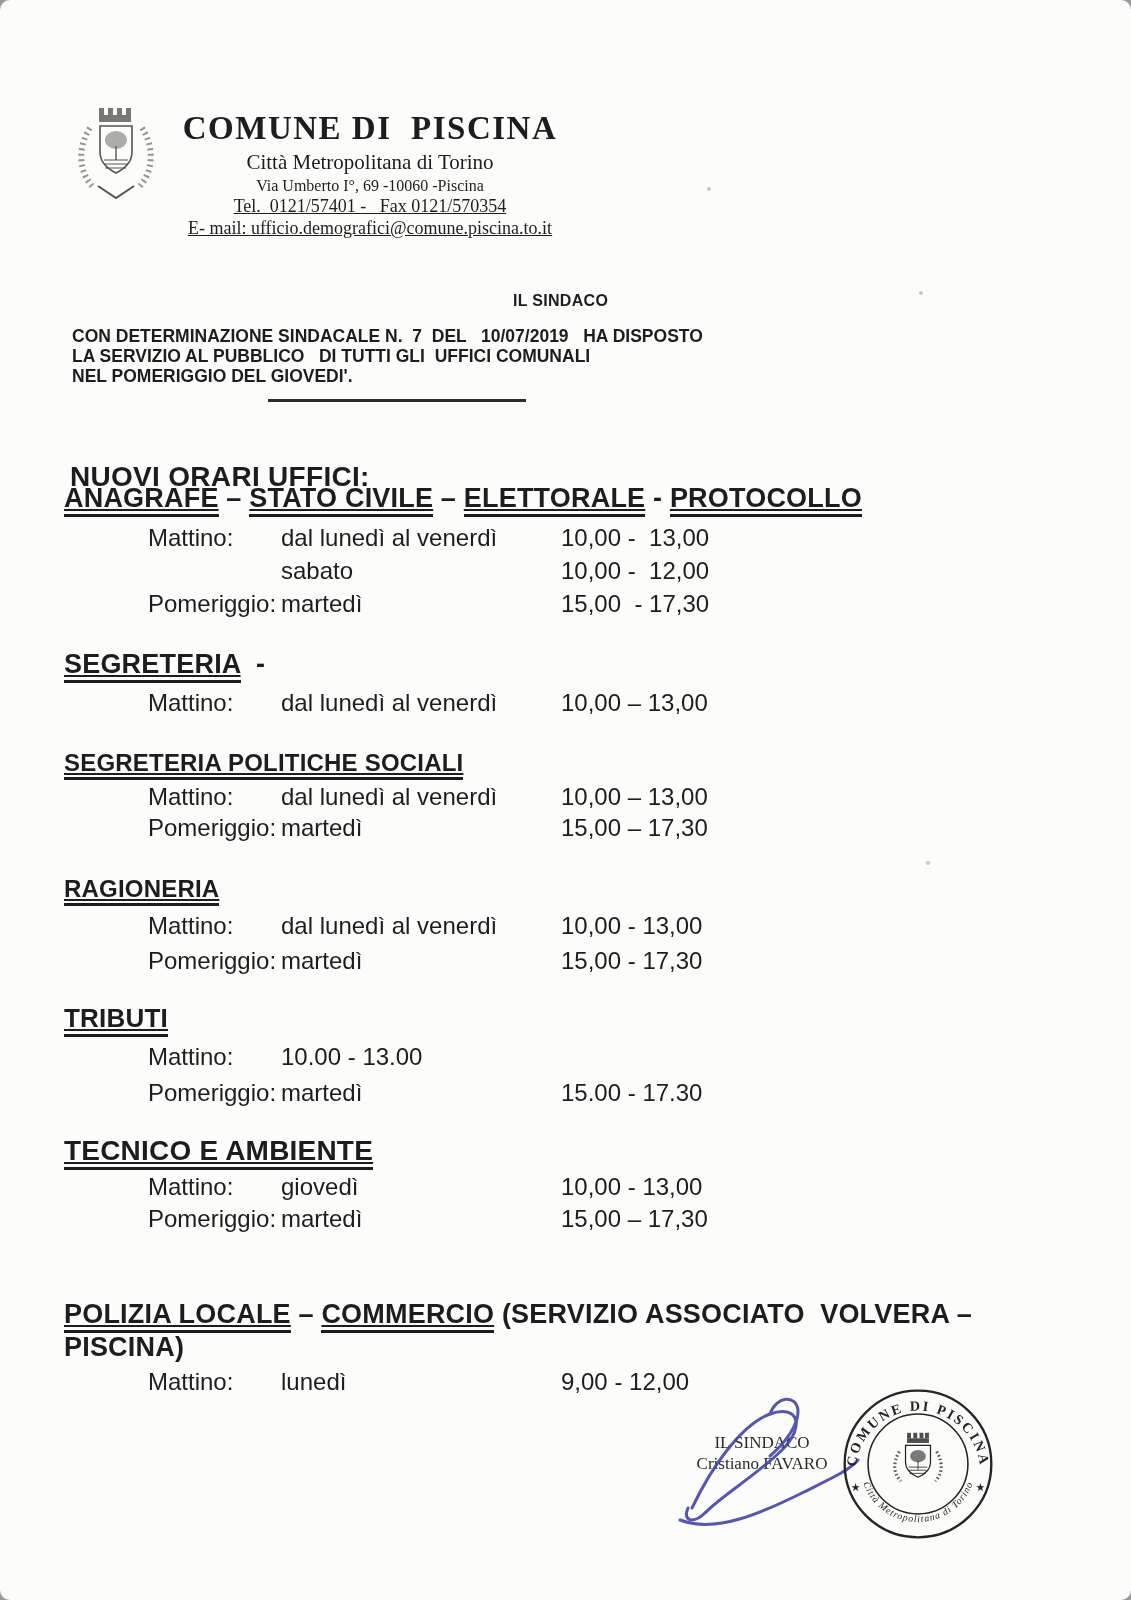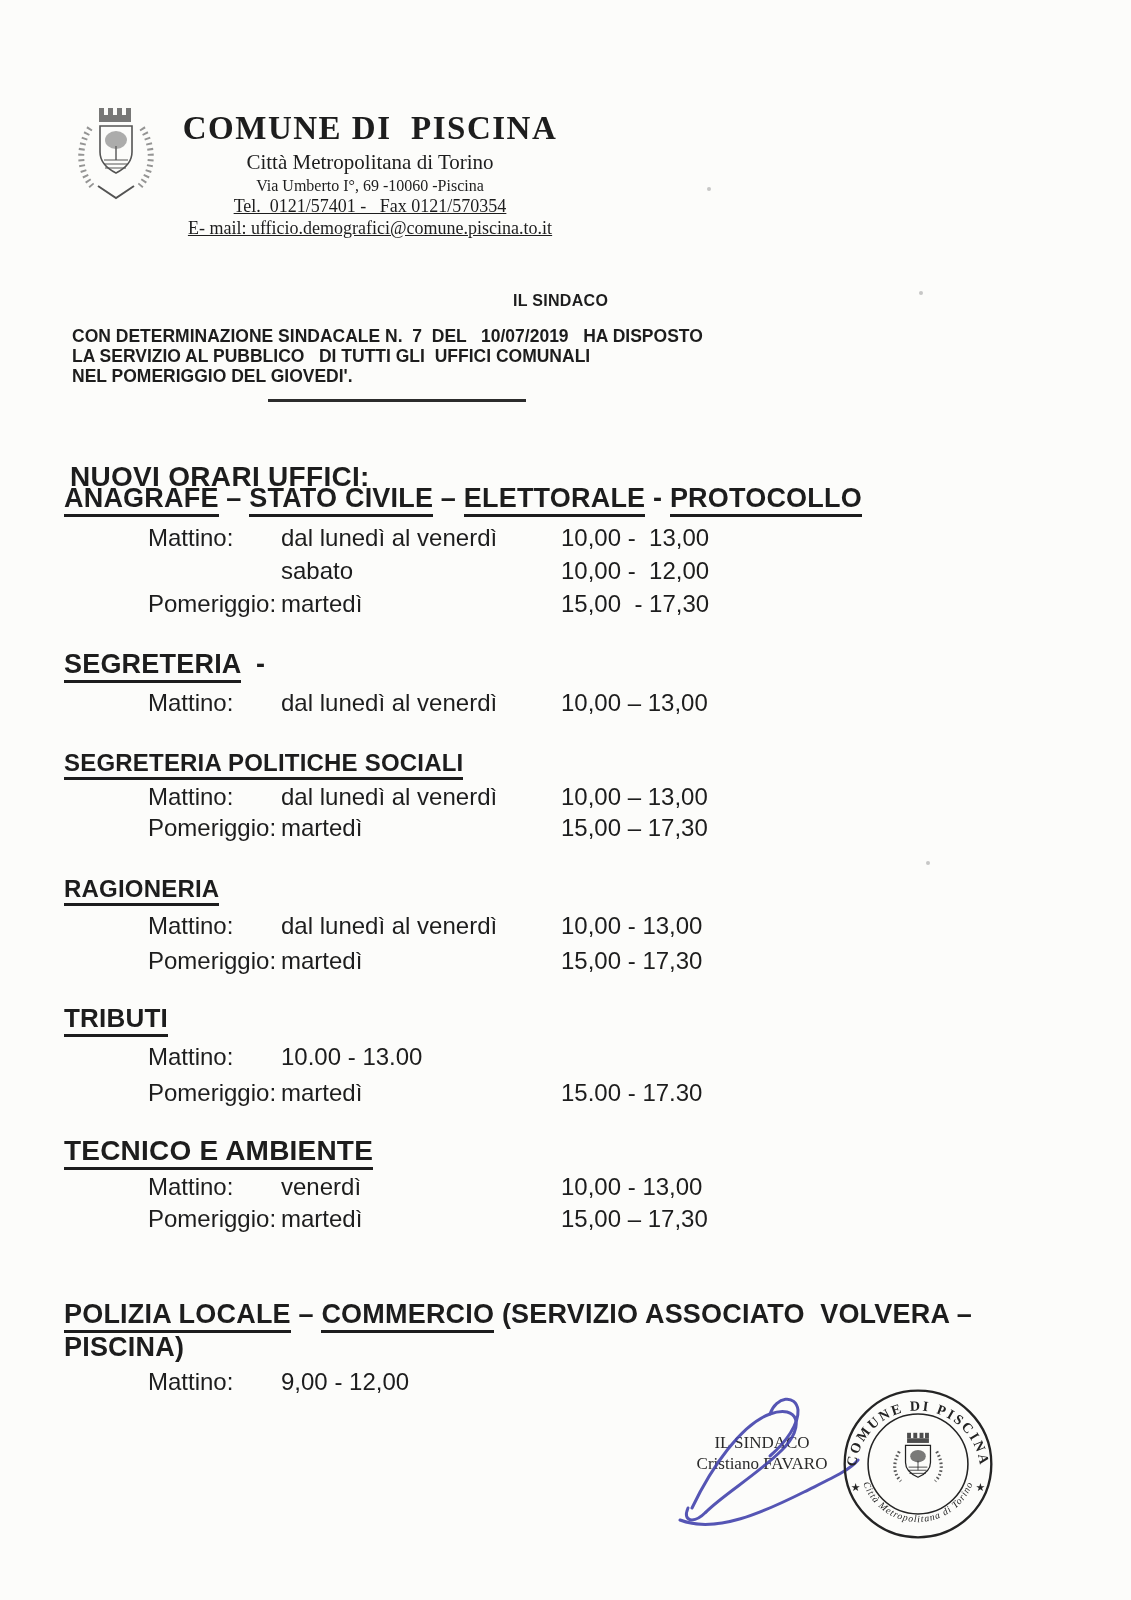--- a/index.html
+++ b/index.html
@@ -1,17 +1,17 @@
 <!DOCTYPE html>
 <html><head>
 <meta charset="utf-8">
 <style>
   html,body{margin:0;padding:0;background:#9a9a9a;}
   .page{position:relative;width:1131px;height:1600px;margin:0 auto;background:#fcfcfa;
-        font-family:"Liberation Sans",sans-serif;color:#1d1d1d;overflow:hidden;}
+        font-family:"Liberation Sans",sans-serif;color:#1d1d1d;overflow:hidden;border-radius:10px;}
 
   
   .logo-svg{position:absolute;left:72px;top:98px;width:88px;height:102px;opacity:.88;}
   .letterhead{position:absolute;left:150px;top:110px;width:440px;text-align:center;
               font-family:"Liberation Serif",serif;}
   .lh-title{font-size:33px;font-weight:bold;letter-spacing:1.5px;white-space:pre;}
   .lh-sub{font-size:21px;margin-top:3px;}
   .lh-addr{font-size:16px;margin-top:2px;}
   .lh-tel{font-size:18px;margin-top:1px;white-space:pre;text-decoration:underline;}
   .lh-mail{font-size:18px;margin-top:1px;white-space:pre;text-decoration:underline;}
@@ -22,21 +22,21 @@
   .notice1 .u2{border-bottom:2px solid #222;padding-bottom:3px;}
   .sindaco{position:absolute;left:513px;top:292px;font-weight:bold;font-size:16px;letter-spacing:.3px;}
   .determina{position:absolute;left:72px;top:326px;font-weight:bold;font-size:17.5px;line-height:20px;}
   .determina div{white-space:pre;text-decoration-thickness:1.8px;text-underline-offset:3px;}
   .midrule{position:absolute;left:268px;top:399px;width:258px;height:2.5px;background:#2c2c2c;}
   .orari{position:absolute;left:70px;top:416px;font-weight:bold;font-size:28px;letter-spacing:.3px;margin-top:45px;}
 
   
   .section{position:absolute;left:64px;width:990px;}
   .stitle{font-weight:bold;white-space:pre-wrap;letter-spacing:.2px;}
-  .stitle .u{border-bottom:3px solid #1d1d1d;padding-bottom:1px;}
+  .stitle .u{border-bottom:3px solid #1d1d1d;padding-bottom:1px;text-decoration:underline;}
   .sz27{font-size:27px;} .sz24{font-size:24px;} .sz26{font-size:26px;} .sz28{font-size:28px;}
   .rows{position:absolute;left:0;right:12px;}
   .row{display:grid;grid-template-columns:133px 280px 1fr;padding-left:84px;font-size:24px;}
   .row span{white-space:pre;}
   .lh33 .row{line-height:33px;} .lh31 .row{line-height:31px;} .lh35 .row{line-height:35px;}
   .lh36 .row{line-height:36px;} .lh32 .row{line-height:32px;}
 
   
   .sig-block{position:absolute;left:668px;top:1432px;width:188px;text-align:center;
              font-family:"Liberation Serif",serif;font-size:17px;line-height:21px;color:#2a2a2a;}
@@ -172,37 +172,38 @@
         <span>15.00 - 17.30</span>
       </div>
     </div>
   </div>
 
   <div class="section lh32" style="top:1135px">
     <div class="stitle sz28"><span class="u">TECNICO E AMBIENTE</span></div>
     <div class="rows" style="top:36px">
       <div class="row">
         <span>Mattino:</span>
-        <span>venerdì</span>
+        <span>giovedì</span>
         <span>10,00 - 13,00</span>
       </div>
       <div class="row">
         <span>Pomeriggio:</span>
         <span>martedì</span>
         <span>15,00 – 17,30</span>
       </div>
     </div>
   </div>
 
   <div class="section lh33" style="top:1298px">
     <div class="stitle sz27" style="line-height:33px"><span class="u">POLIZIA LOCALE</span><span> – </span><span class="u">COMMERCIO</span><span> (SERVIZIO ASSOCIATO  VOLVERA –
 PISCINA)</span></div>
     <div class="rows" style="top:67px">
       <div class="row">
         <span>Mattino:</span>
+        <span>lunedì</span>
         <span>9,00 - 12,00</span>
       </div>
     </div>
   </div>
 
   <div class="sig-block">
     <div>IL SINDACO</div>
     <div>Cristiano FAVARO</div>
   </div>
 

